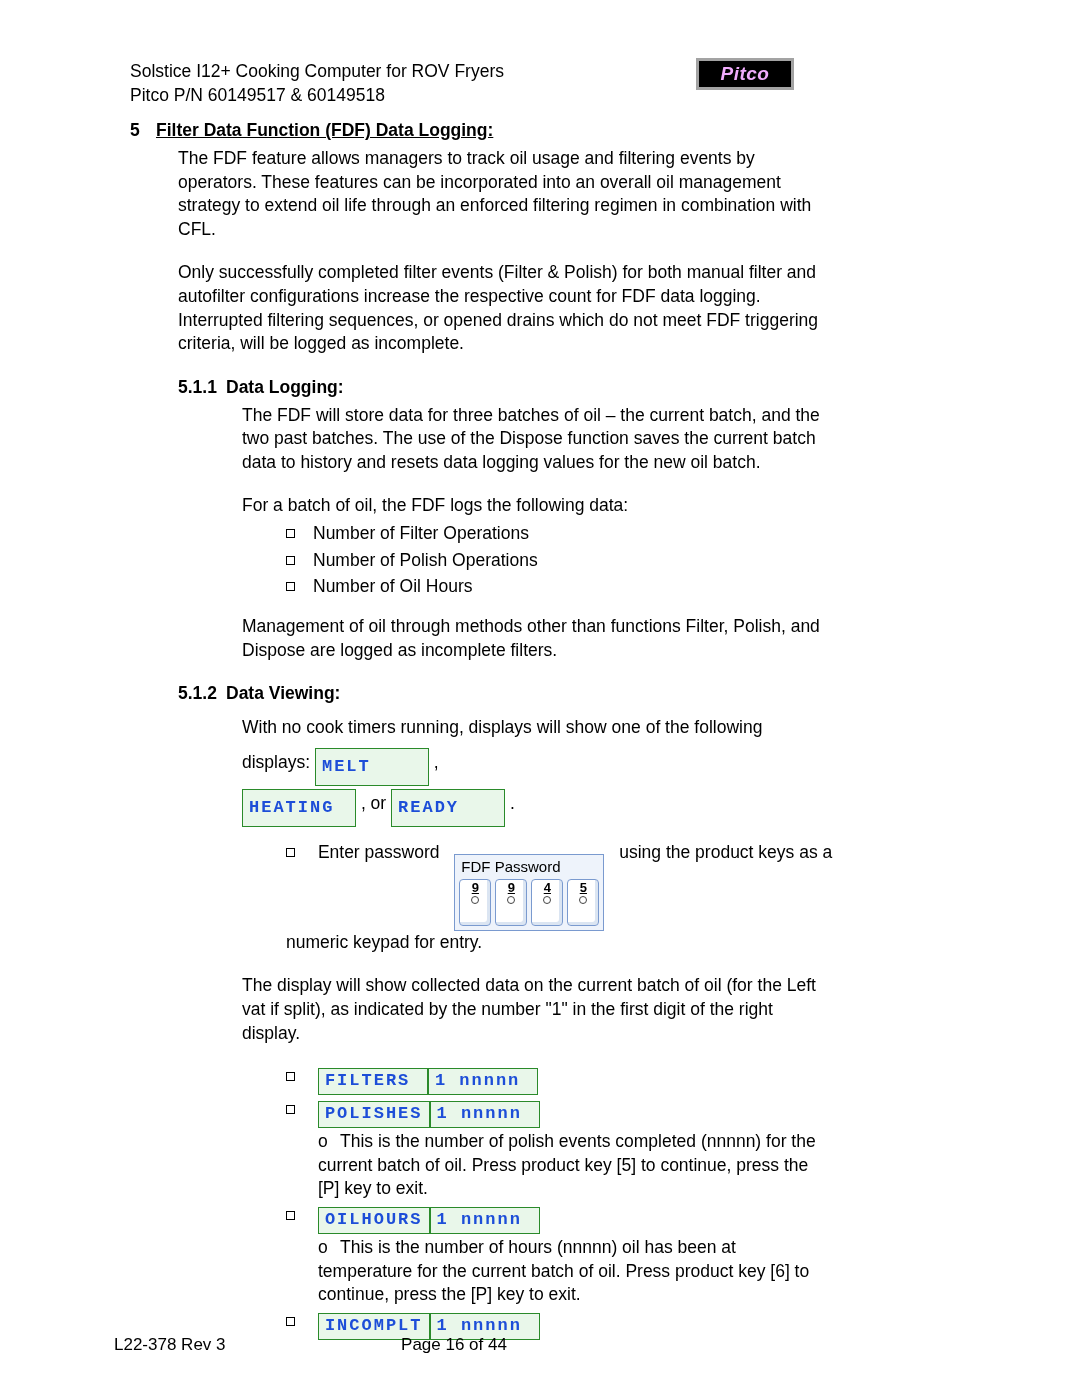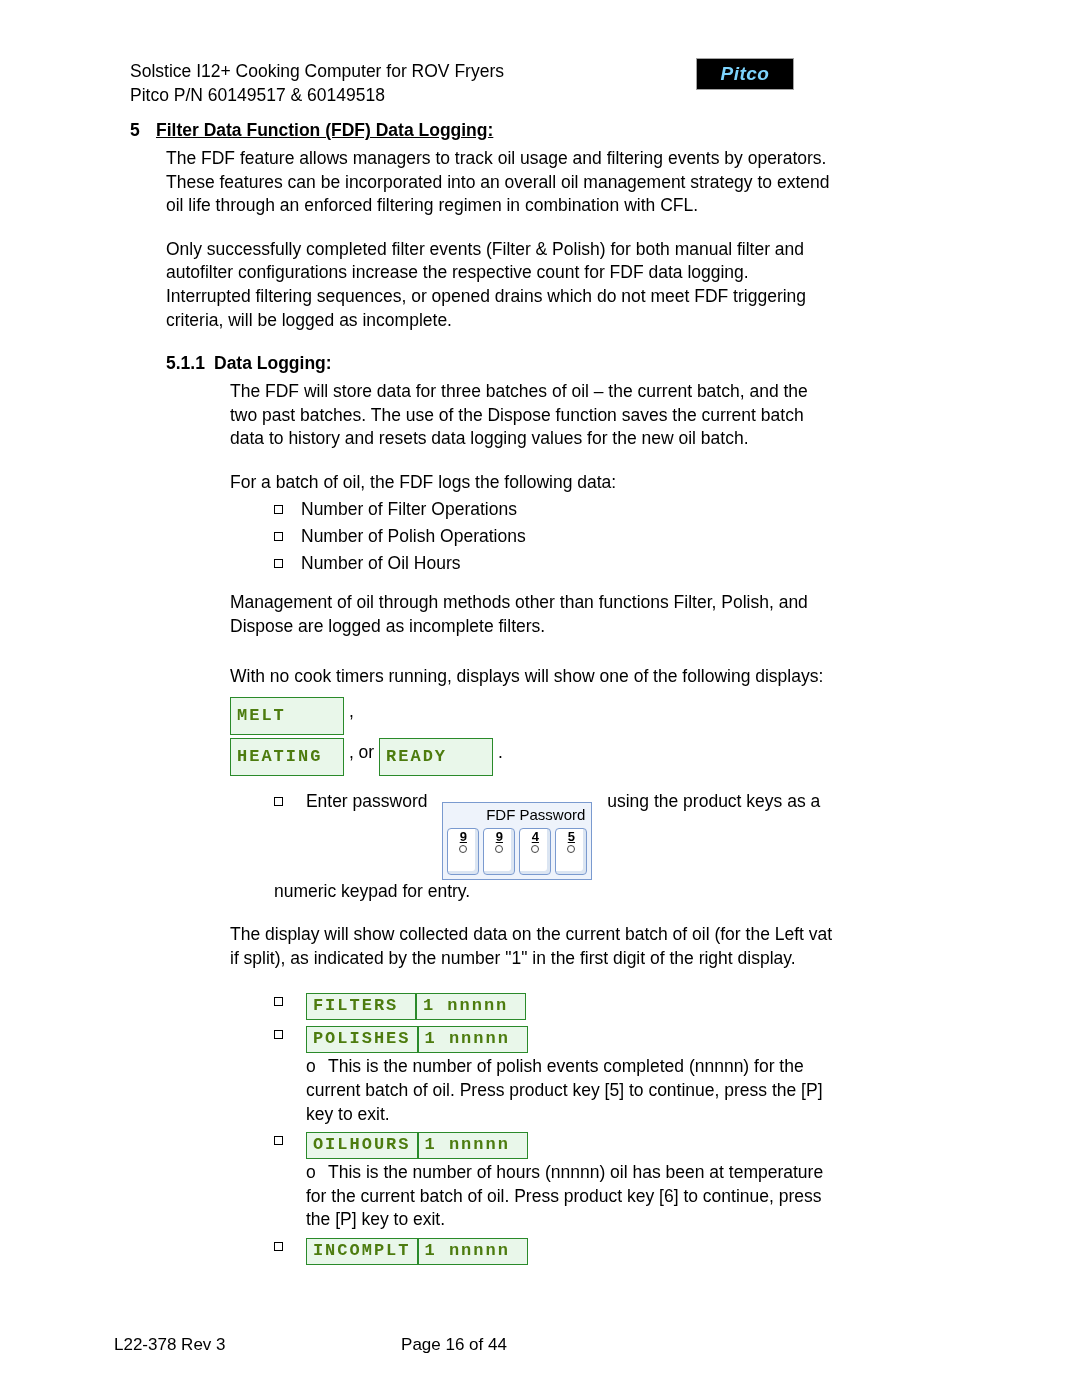--- a/index.html
+++ b/index.html
@@ -19,41 +19,41 @@
     line-height: 1.35;
   }
   .header-left {
     font-size: 17.5px;
   }
   .logo {
     position: absolute;
     right: 130px;
     top: 58px;
     width: 98px; height: 32px;
-    border: 1px solid #a3a3a3;
+    border: 3px solid #a3a3a3;
     box-sizing: border-box;
     background: #000;
-    color: #7dd3fc;
+    color: #f0abfc;
     font-weight: 900;
     font-style: italic;
     font-size: 19px;
     letter-spacing: 0.5px;
     display: flex;
-    align-items: center;
+    align-items: flex-end;
     justify-content: center;
     font-family: Arial, sans-serif;
   }
   .h-row {
     display: flex;
     margin-top: 12px;
     font-weight: 700;
   }
   .h-num { width: 26px; flex: 0 0 26px; }
   .h-title { text-decoration: underline; }
-  .body-block { margin-left: 36px; margin-top: 4px; }
+  .body-block { margin-left: 48px; margin-top: 4px; }
   .para { margin-bottom: 20px; }
   .sub-row { display:flex; font-weight:700; margin-top:4px;}
   .sub-num { width:48px; flex:0 0 48px; }
   .sub-body { margin-left: 64px; margin-top:4px; }
   ul.square {
     list-style: none;
     padding: 0;
     margin: 4px 0 4px 44px;
   }
   ul.square > li::before {
@@ -78,21 +78,21 @@
     display: inline-block;
     width: 22px;
     margin-left: 0;
   }
   ul.circle > li { margin: 2px 0; padding-left: 0; }
   ul.circle > li .sub { display:inline; }
   .lcd {
     display: inline-block;
     border: 1px solid #2a8a2a;
     background: #e9f7ea;
-    color: #4d7c0f;
+    color: #1d4ed8;
     font-family: "Courier New", monospace;
     letter-spacing: 2px;
     font-weight: 700;
     font-size: 17px;
     padding: 1px 6px 1px 6px;
     min-width: 86px;
     vertical-align: -3px;
     text-align: left;
   }
   .lcd.long { min-width: 100px; }
@@ -114,21 +114,21 @@
   }
   .pwbox {
     display: inline-block;
     vertical-align: -34px;
     margin: 0 10px;
     border: 1px solid #7a9acf;
     background: #eef3fb;
     padding: 2px 4px 4px 4px;
     font-size: 14px;
   }
-  .pwbox .cap { margin: 0 2px 2px 2px; font-family: Arial; font-size: 15px; text-align: right; }
+  .pwbox .cap { margin: 0 2px 2px 2px; font-family: Arial; font-size: 15px; }
   .pwbox .keys { display:flex; gap:4px; }
   .pwbox .k {
     width: 30px; height: 44px;
     border: 1px solid #7a9acf;
     border-radius: 4px;
     background: #fff;
     box-shadow: inset -3px -3px 0 #dbe5f2;
     text-align:center;
     font-size: 13px;
     line-height: 1.1;
@@ -186,20 +186,24 @@
       <div class="para">The FDF will store data for three batches of oil – the current batch, and the two past batches.  The use of the Dispose function saves the current batch data to history and resets data logging values for the new oil batch.</div>
       <div>For a batch of oil, the FDF logs the following data:</div>
       <ul class="square">
         <li>Number of Filter Operations</li>
         <li>Number of Polish Operations</li>
         <li>Number of Oil Hours</li>
       </ul>
       <div class="para" style="margin-top:16px">Management of oil through methods other than functions Filter, Polish, and Dispose are logged as incomplete filters.</div>
     </div>
 
+    <div class="sub-row">
+      <div class="sub-num">5.1.2</div>
+      <div>Data Viewing:</div>
+    </div>
     <div class="sub-body">
       <div class="flow">
         <span>With no cook timers running, displays will show one of the following displays:  </span>
         <span class="lcd long">MELT</span>
         <span>, </span>
         <br>
         <span class="lcd long">HEATING</span>
         <span>, or </span>
         <span class="lcd long">READY</span>
         <span>.</span>

